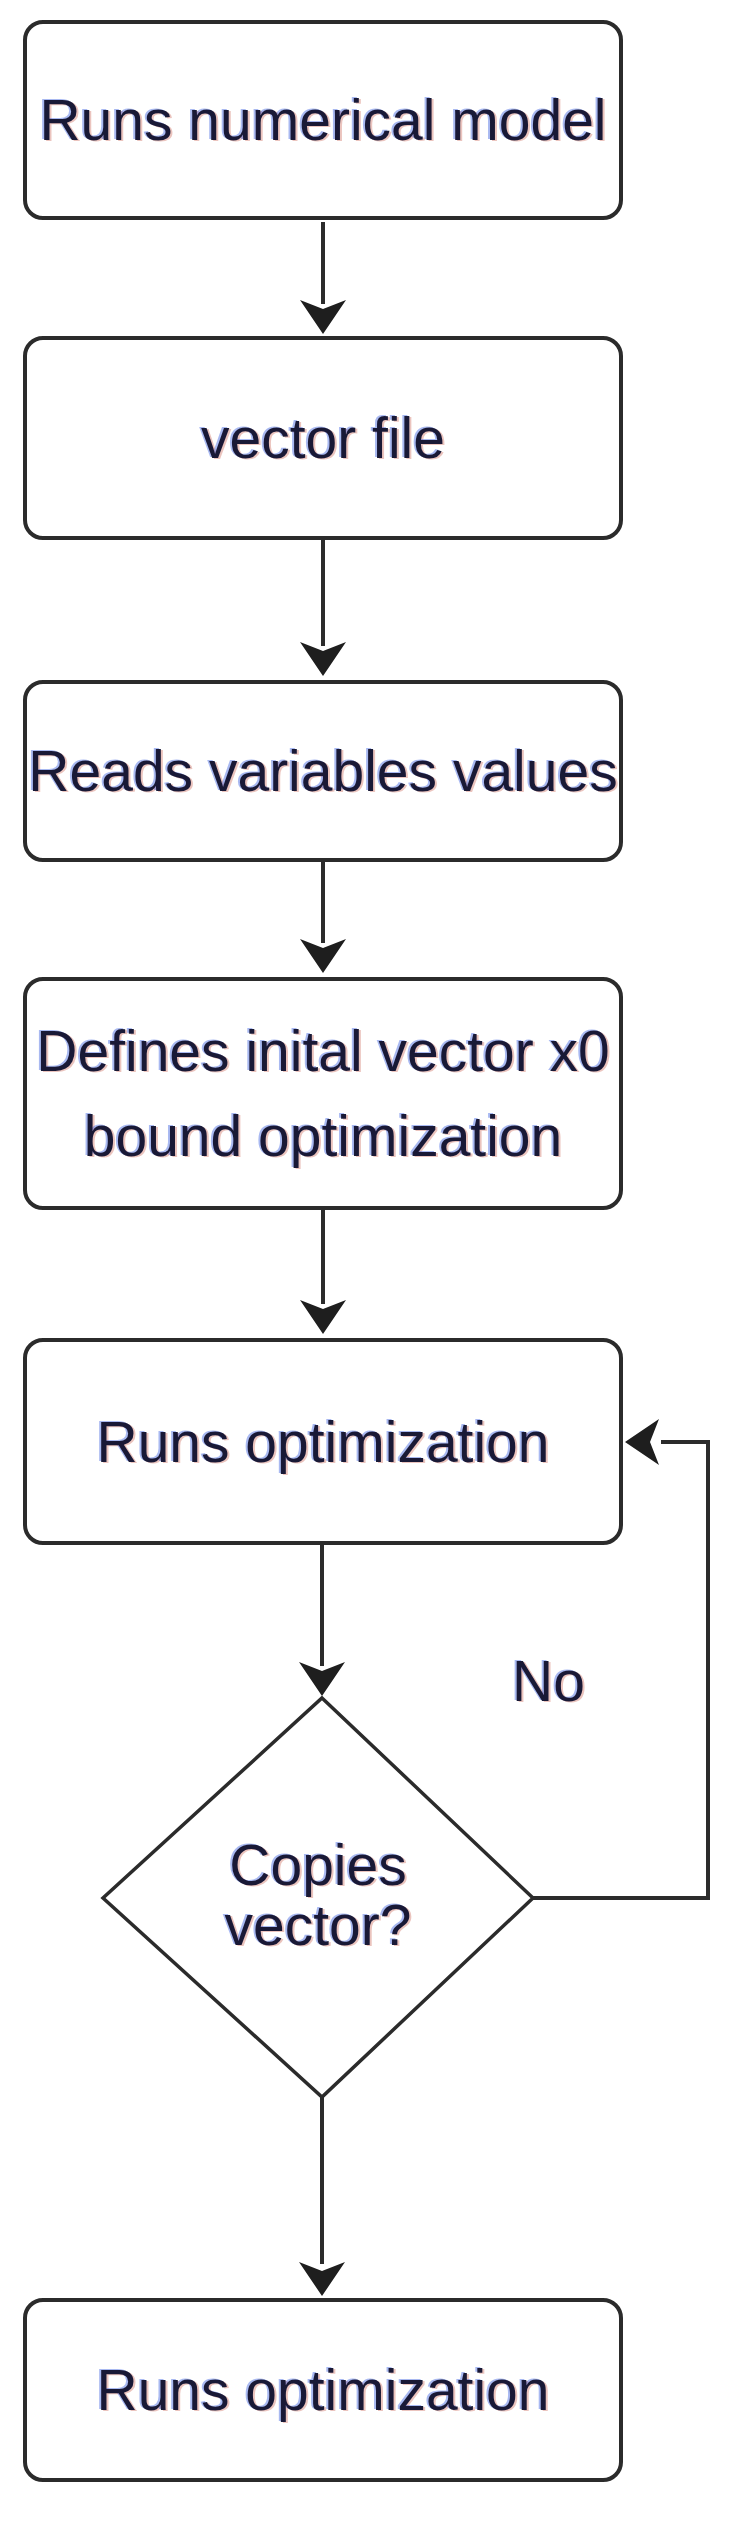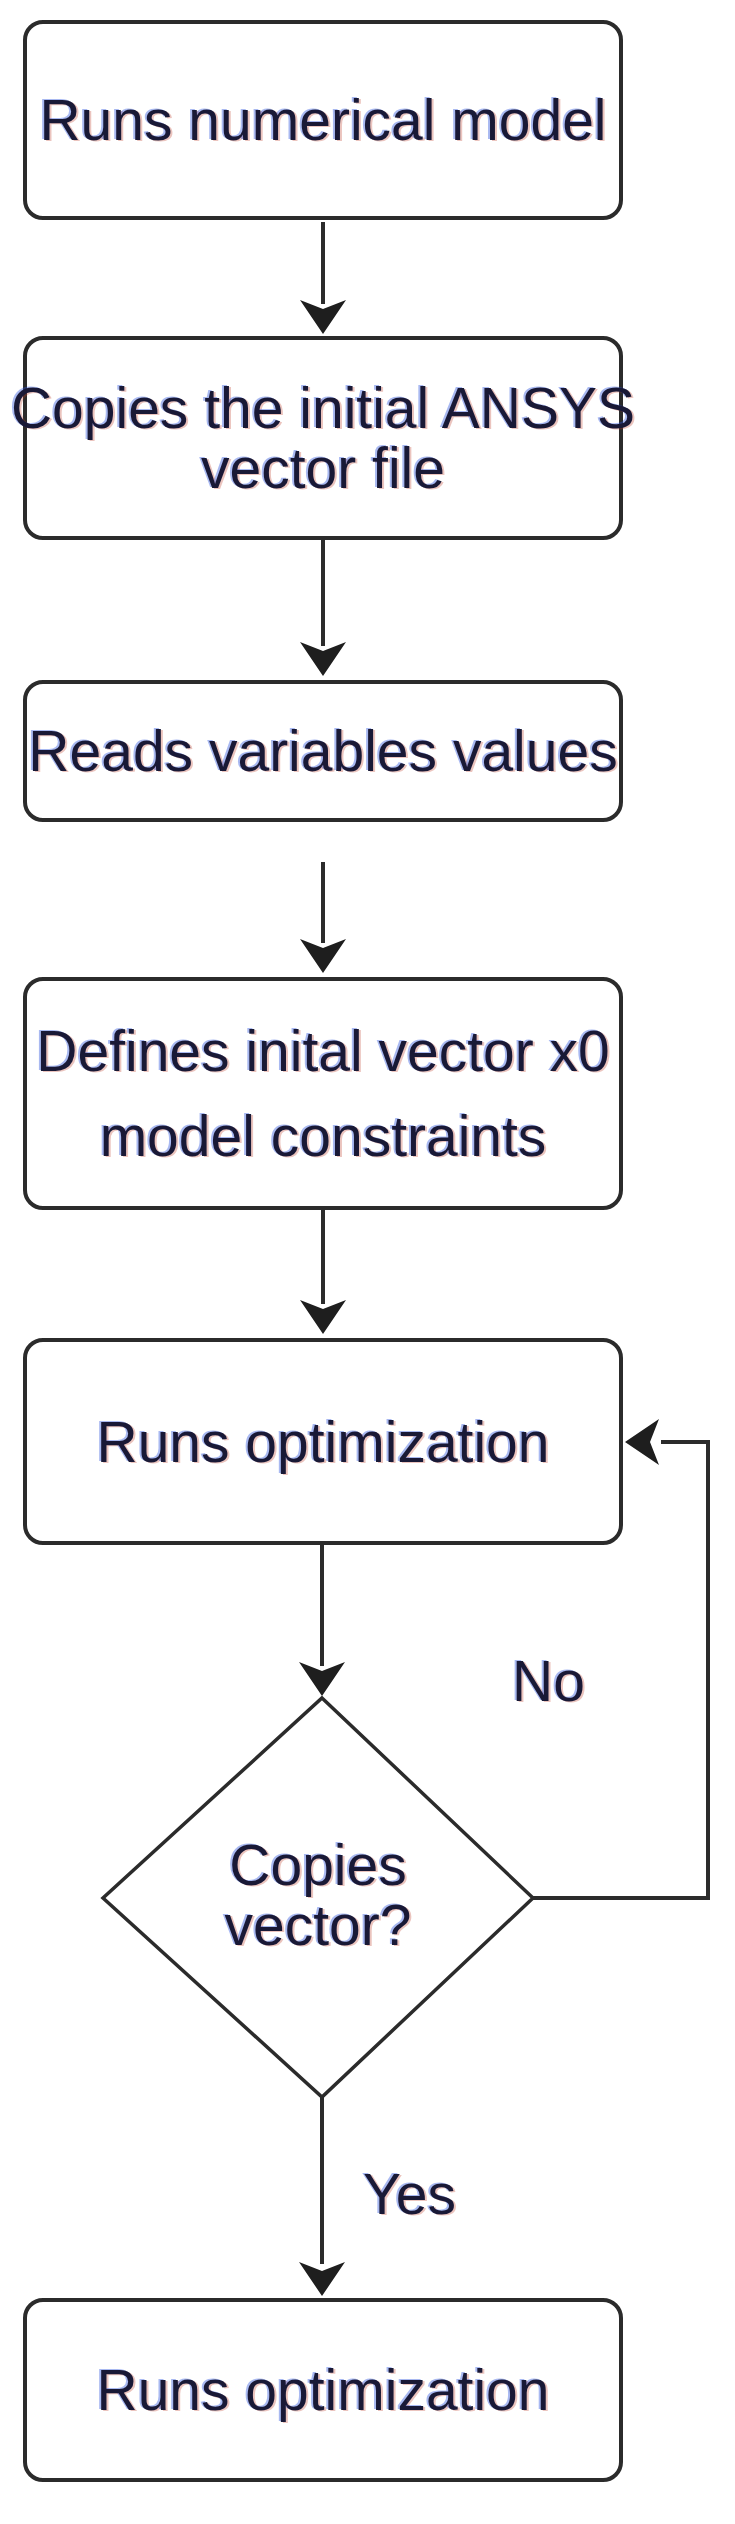--- a/index.html
+++ b/index.html
@@ -32,21 +32,21 @@
   .node-line, .diamond-line, .edge-label {
     color: #191936;
     font-size: 57px;
     line-height: 60px;
     white-space: nowrap;
     text-align: center;
     text-shadow: -2px -1px 0 rgba(40, 80, 220, 0.40), 2px 1px 0 rgba(190, 60, 40, 0.30);
   }
   #box-run-model        { top: 20px;   height: 200px; }
   #box-copy-input       { top: 336px;  height: 204px; }
-  #box-read-vars        { top: 680px;  height: 142px; }
+  #box-read-vars        { top: 680px;  height: 182px; }
   #box-define-vector    { top: 977px;  height: 233px; gap: 25px; }
   #box-run-optimization { top: 1338px; height: 207px; }
   #box-run-final        { top: 2298px; height: 184px; }
 
   #connector-layer {
     position: absolute;
     top: 0; left: 0;
     width: 735px;
     height: 2524px;
     z-index: 1;
@@ -133,42 +133,40 @@
     </g>
 
     <polygon class="shape" points="322,1698 533,1898 322,2097 103,1898"></polygon>
   </svg>
 
   <div class="node" id="box-run-model">
     <div class="node-line">Runs numerical model</div>
   </div>
 
   <div class="node" id="box-copy-input">
-    <div class="node-line">Copies the initial ANSYS</div>
     <div class="node-line">vector file</div>
   </div>
 
   <div class="node" id="box-read-vars">
     <div class="node-line">Reads variables values</div>
   </div>
 
   <div class="node" id="box-define-vector">
     <div class="node-line">Defines inital vector x0</div>
-    <div class="node-line">model constraints</div>
+    <div class="node-line">bound optimization</div>
   </div>
 
   <div class="node" id="box-run-optimization">
     <div class="node-line">Runs optimization</div>
   </div>
 
   <div id="diamond-label">
     <div class="diamond-line">Copies</div>
     <div class="diamond-line">vector?</div>
   </div>
 
   <div id="label-no" class="edge-label">No</div>
-  <div id="label-yes" class="edge-label">Yes</div>
 
   <div class="node" id="box-run-final">
     <div class="node-line">Runs optimization</div>
   </div>
 
 </div>
 
 </body></html>

